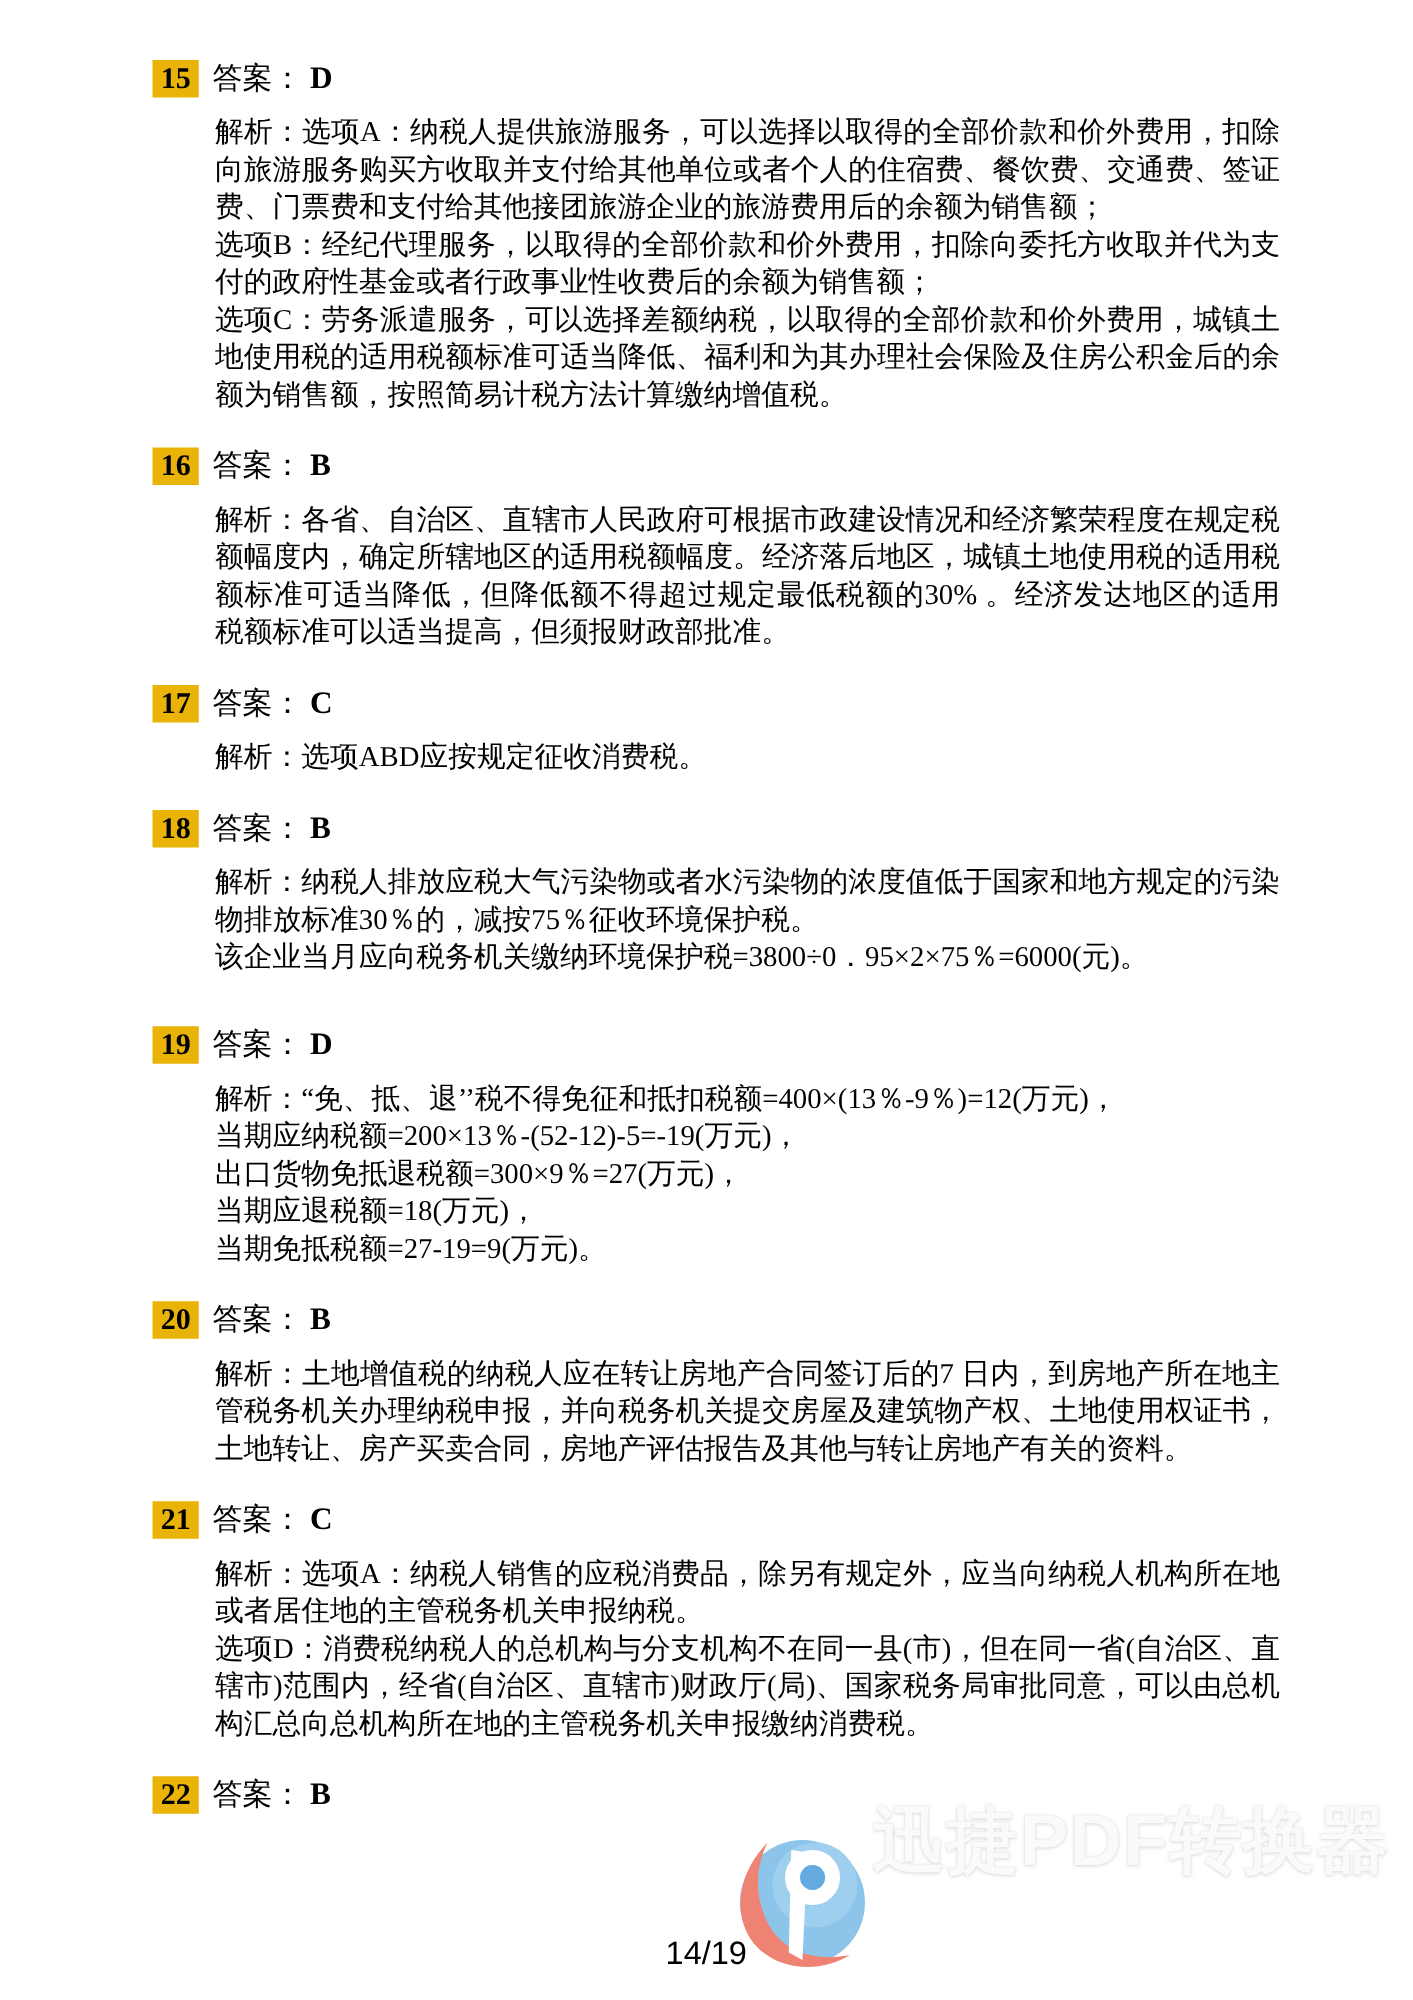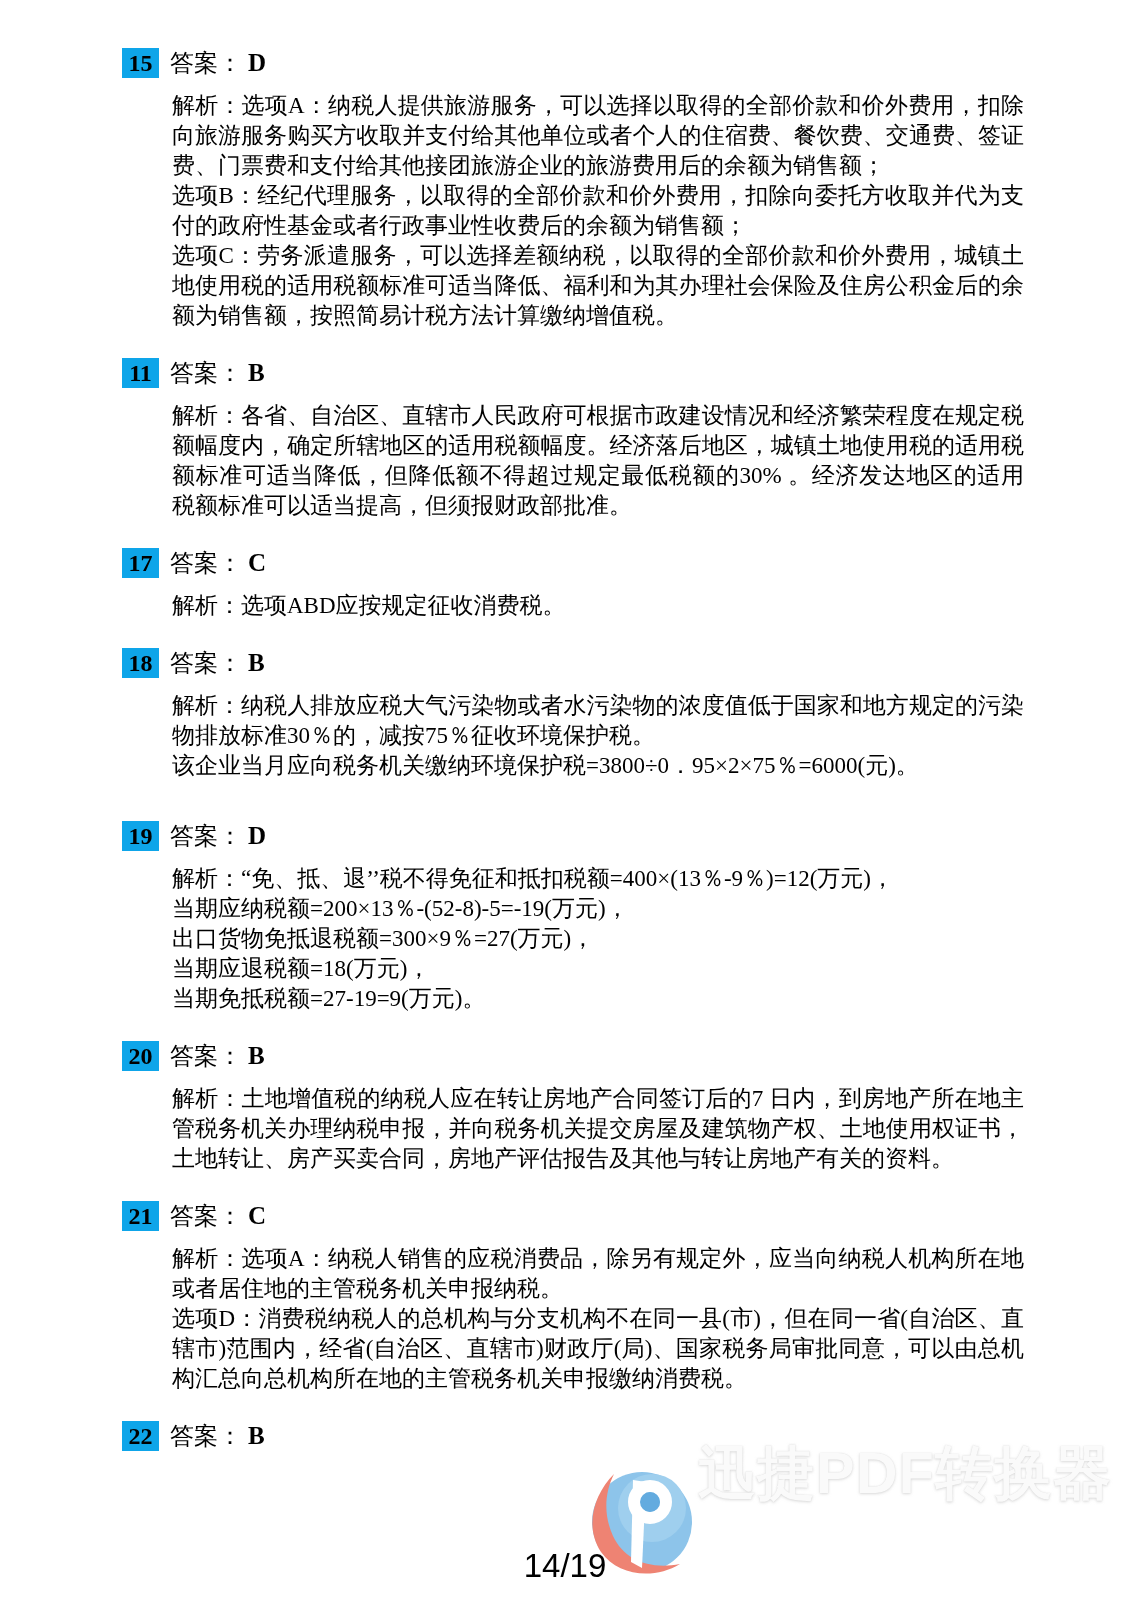--- a/index.html
+++ b/index.html
@@ -22,40 +22,40 @@
   .answer-row {
     display: flex;
     align-items: baseline;
     font-size: 24px;
     line-height: 30px;
   }
   .qnum {
     display: inline-block;
     min-width: 37px;
     text-align: center;
-    background: #0ea5e9;
+    background: #eab308;
     font-weight: bold;
     padding: 0 4px;
   }
   .alabel { margin-left: 11px; }
   .aletter { font-weight: bold; margin-left: 6px; font-size: 25px; }
   .explanation {
     margin-left: 50px;
     margin-top: 13px;
     width: 852px;
     font-size: 23px;
     line-height: 30px;
   }
   .exp-par { text-align: justify; }
   .footer {
     position: absolute; left: 0; top: 1547px;
     width: 1130px;
     text-align: center;
     font-family: "Liberation Sans", sans-serif;
-    font-size: 33px;
+    font-size: 26px;
     color: #000000;
     z-index: 3;
   }
   .watermark-logo {
     position: absolute; left: 588px; top: 1468px;
     width: 108px; height: 108px;
     z-index: 2;
   }
   .watermark-logo svg { overflow: visible; }
   .watermark-text {
@@ -84,21 +84,21 @@
     </div>
     <div class="explanation">
           <div class="exp-par">解析：选项A：纳税人提供旅游服务，可以选择以取得的全部价款和价外费用，扣除向旅游服务购买方收取并支付给其他单位或者个人的住宿费、餐饮费、交通费、签证费、门票费和支付给其他接团旅游企业的旅游费用后的余额为销售额；</div>
           <div class="exp-par">选项B：经纪代理服务，以取得的全部价款和价外费用，扣除向委托方收取并代为支付的政府性基金或者行政事业性收费后的余额为销售额；</div>
           <div class="exp-par">选项C：劳务派遣服务，可以选择差额纳税，以取得的全部价款和价外费用，城镇土地使用税的适用税额标准可适当降低、福利和为其办理社会保险及住房公积金后的余额为销售额，按照简易计税方法计算缴纳增值税。</div>
         </div>
   </section>
 
   <section class="answer-block">
     <div class="answer-row">
-      <span class="qnum">11</span>
+      <span class="qnum">16</span>
       <span class="alabel">答案：</span>
       <span class="aletter">B</span>
     </div>
     <div class="explanation">
           <div class="exp-par">解析：各省、自治区、直辖市人民政府可根据市政建设情况和经济繁荣程度在规定税额幅度内，确定所辖地区的适用税额幅度。经济落后地区，城镇土地使用税的适用税额标准可适当降低，但降低额不得超过规定最低税额的30% 。经济发达地区的适用税额标准可以适当提高，但须报财政部批准。</div>
         </div>
   </section>
 
   <section class="answer-block">
     <div class="answer-row">
@@ -124,21 +124,21 @@
   </section>
 
   <section class="answer-block">
     <div class="answer-row">
       <span class="qnum">19</span>
       <span class="alabel">答案：</span>
       <span class="aletter">D</span>
     </div>
     <div class="explanation">
           <div class="exp-par">解析：“免、抵、退’’税不得免征和抵扣税额=400×(13％-9％)=12(万元)，</div>
-          <div class="exp-par">当期应纳税额=200×13％-(52-8)-5=-19(万元)，</div>
+          <div class="exp-par">当期应纳税额=200×13％-(52-12)-5=-19(万元)，</div>
           <div class="exp-par">出口货物免抵退税额=300×9％=27(万元)，</div>
           <div class="exp-par">当期应退税额=18(万元)，</div>
           <div class="exp-par">当期免抵税额=27-19=9(万元)。</div>
         </div>
   </section>
 
   <section class="answer-block">
     <div class="answer-row">
       <span class="qnum">20</span>
       <span class="alabel">答案：</span>

